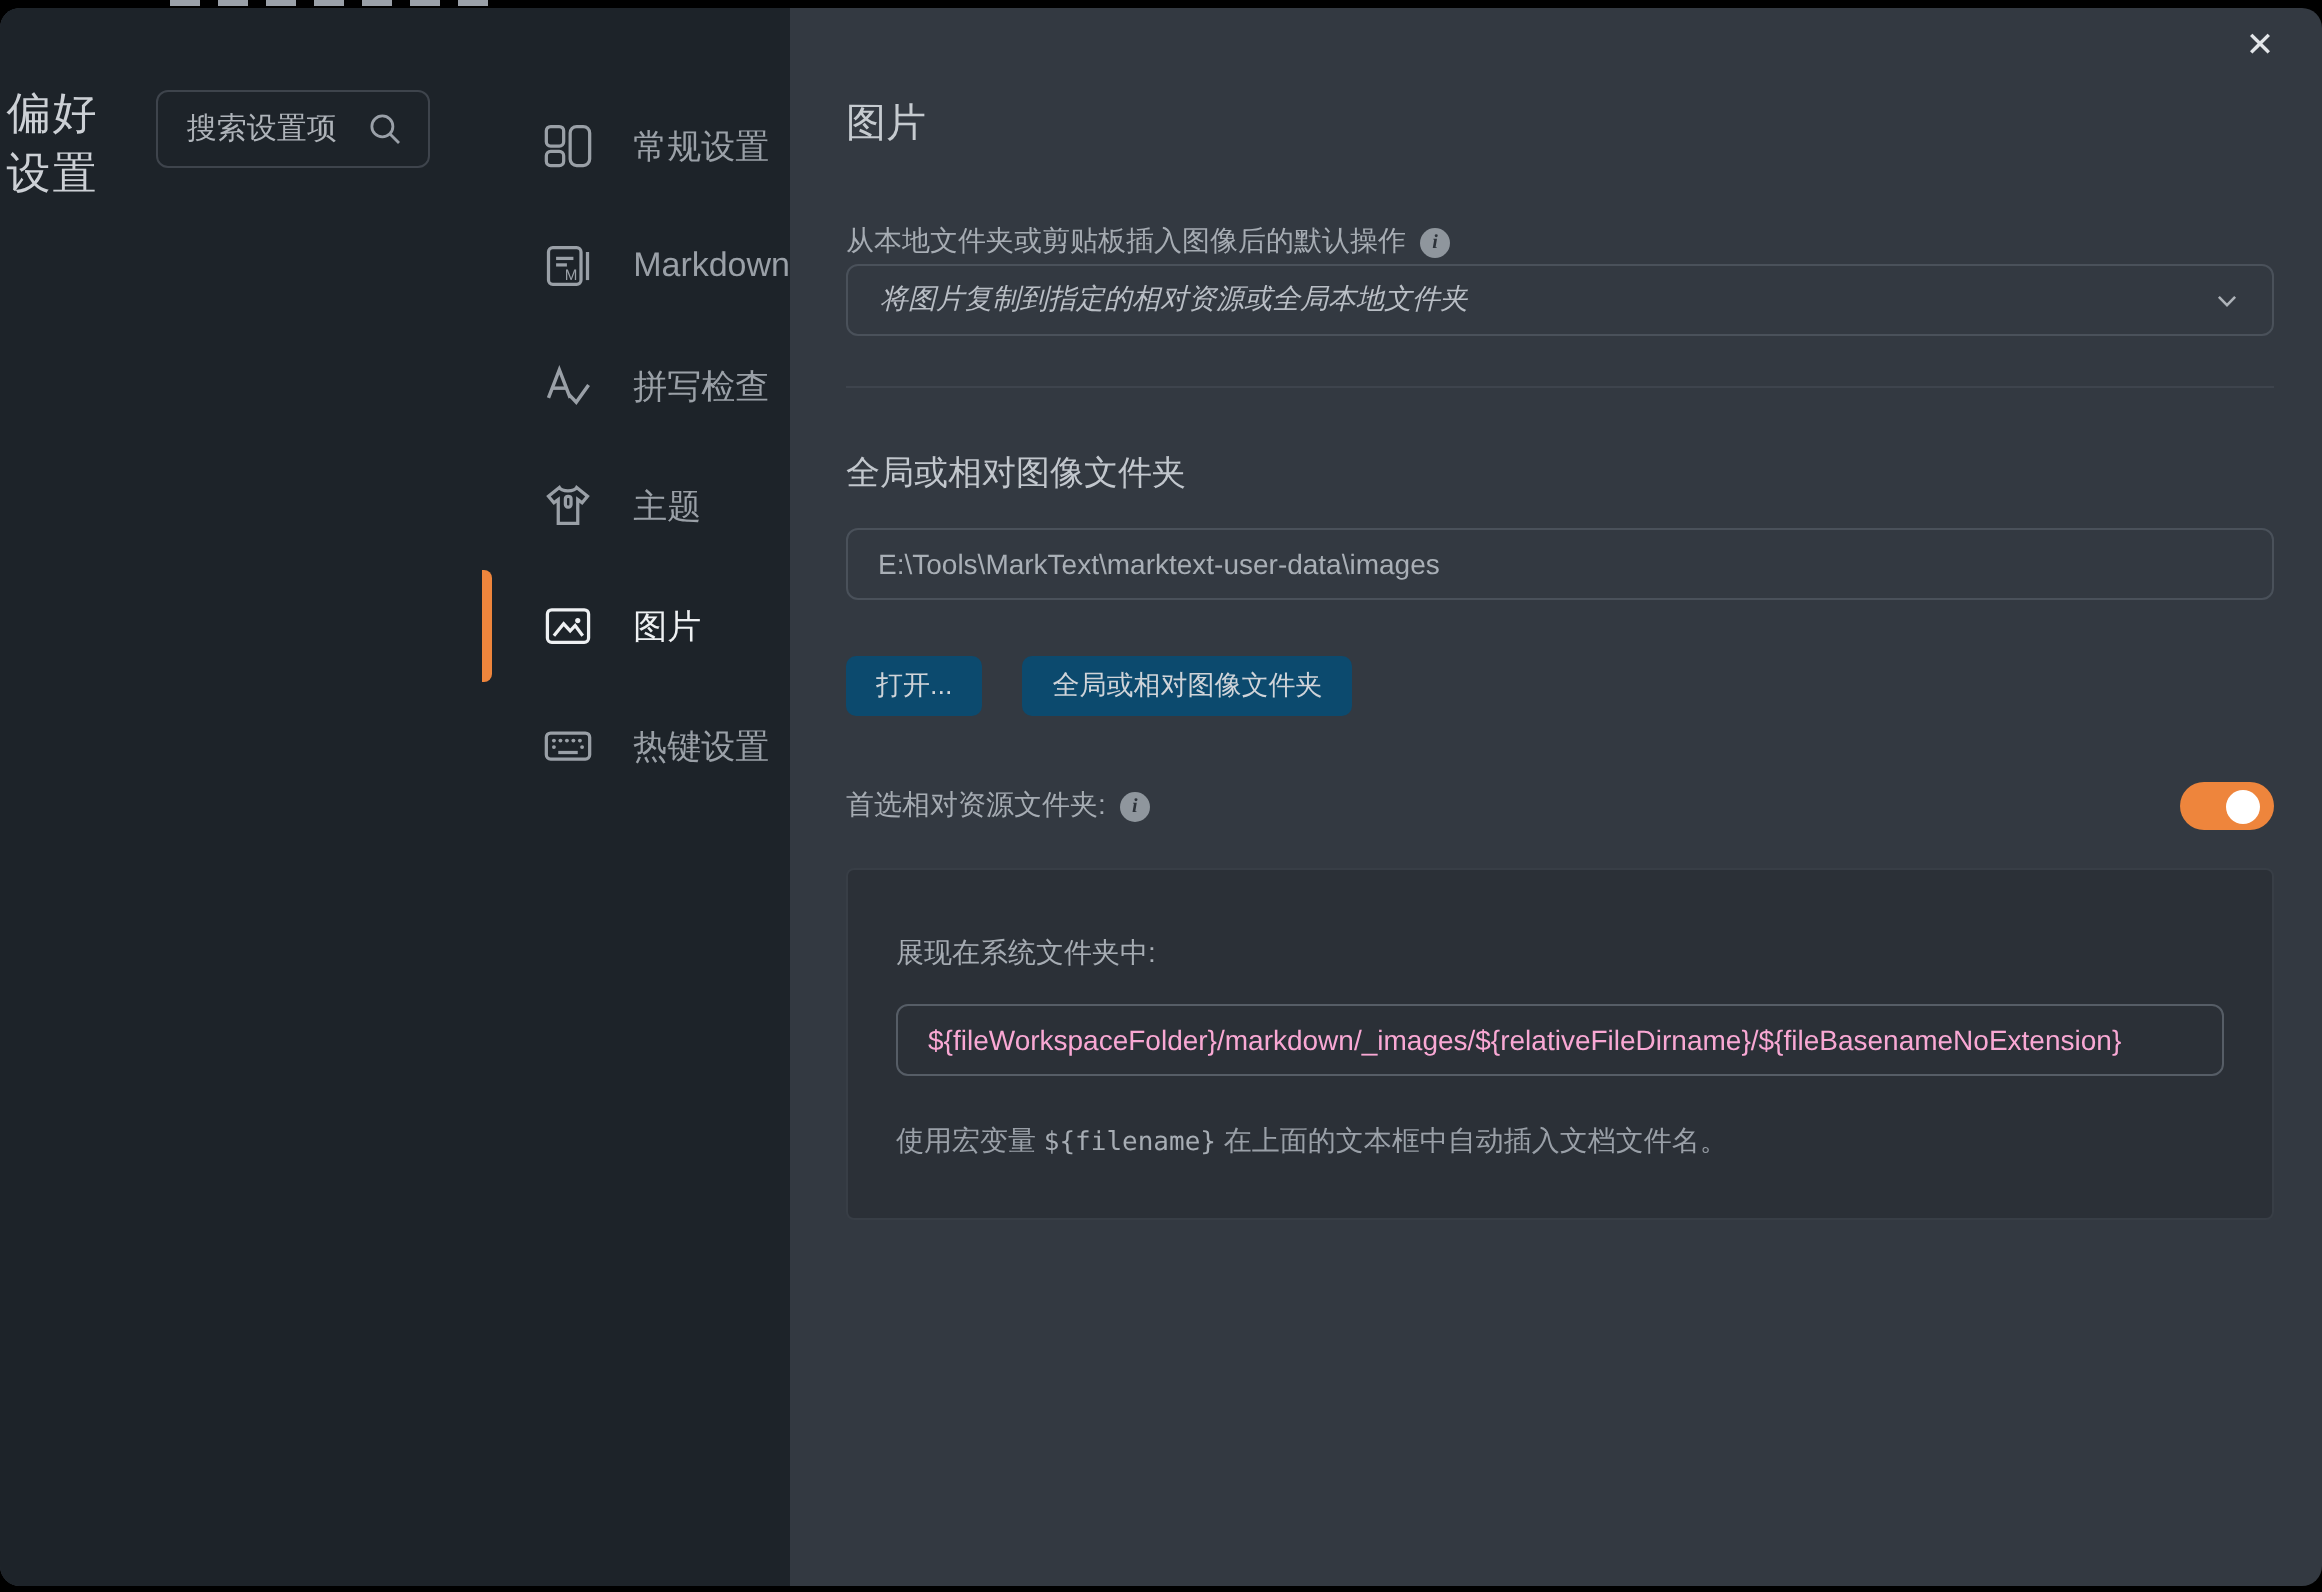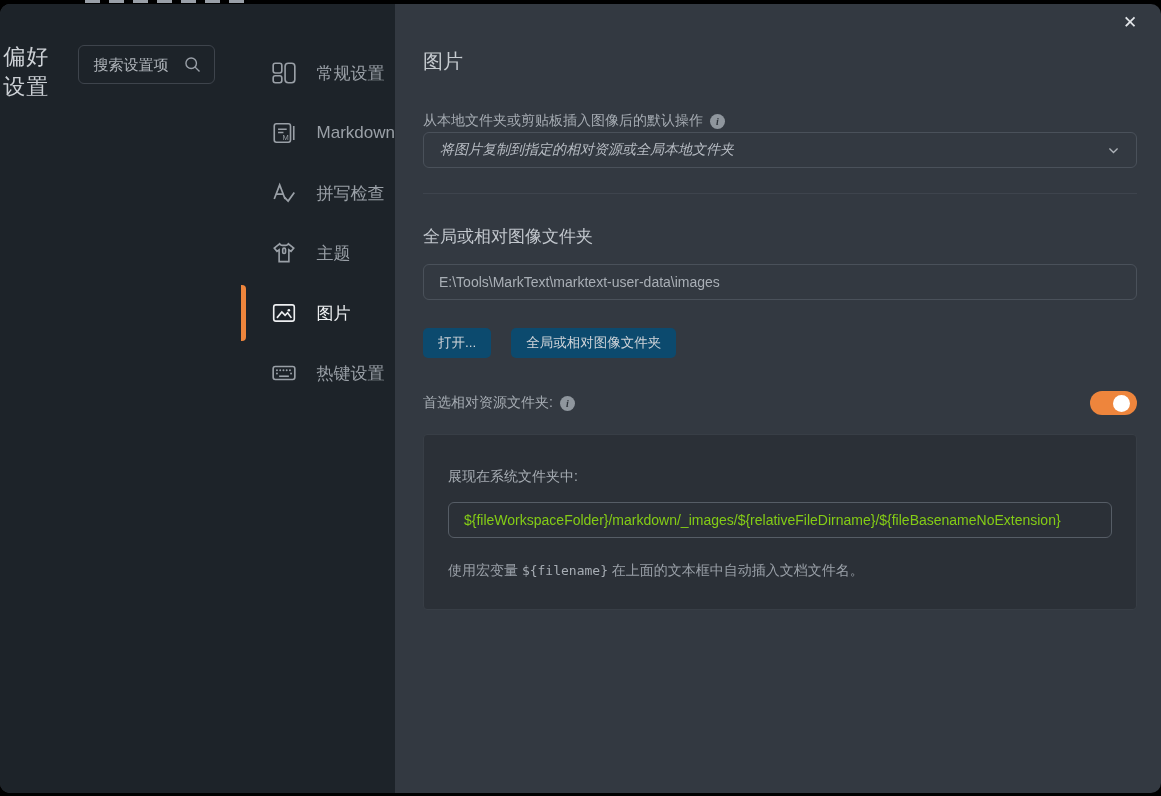--- a/index.html
+++ b/index.html
@@ -97,21 +97,21 @@
   }
   .toggle-knob {
     position:absolute; width:17px; height:17px; border-radius:50%;
     background:#fff; top:3.5px; left:23px;
   }
   .panel {
     margin-top:19px; background:#2b3037; border:1px solid #383e46;
     border-radius:4px; padding:33px 24px 29px;
   }
   .panel .sub-label { margin-top:0; }
-  .panel .text-input { border-color:#565d66; color:#84cc16; }
+  .panel .text-input { border-color:#565d66; color:#f9a8d4; }
   .hint { margin-top:24px; font-size:14px; color:#9aa0a8; }
   .code { font-family:"DejaVu Sans Mono", monospace; font-size:13px; color:#a7adb4; }
 </style>
 </head>
 <body>
 
 <div class="top-remnant"></div>
 
 <div class="window">
 

